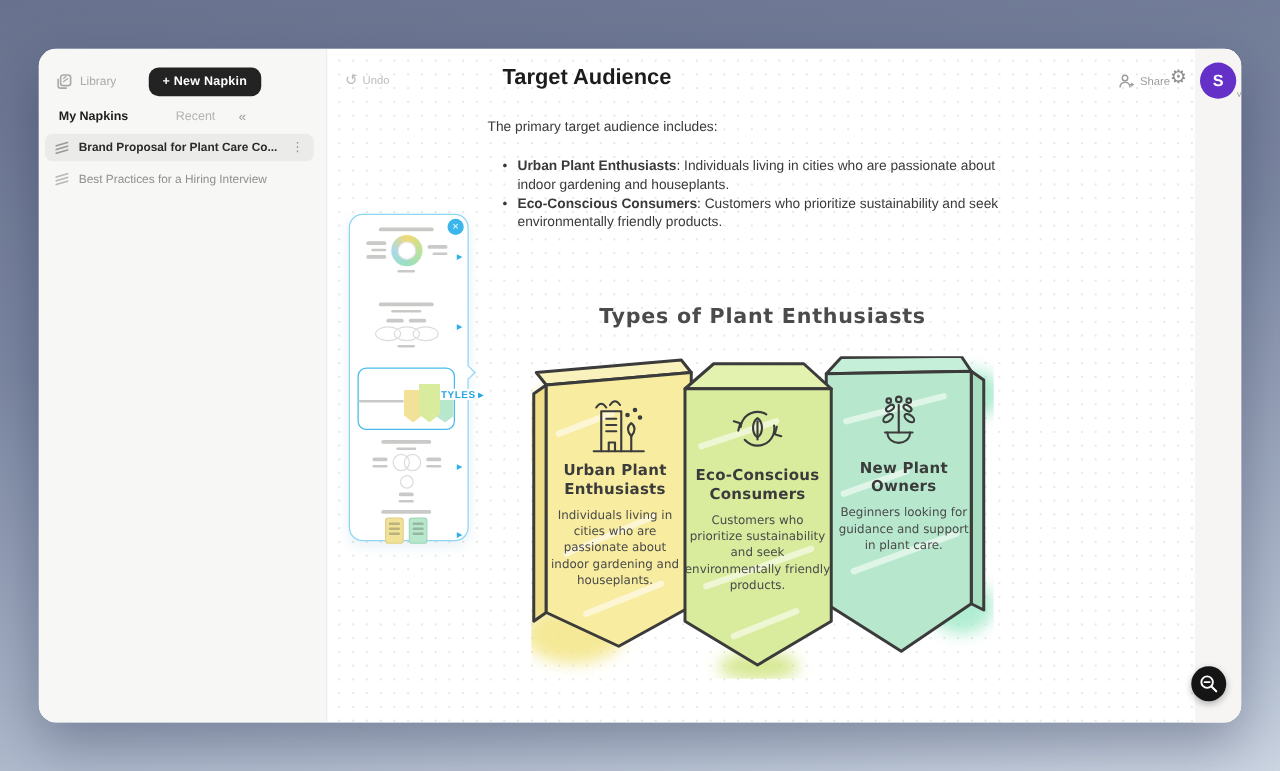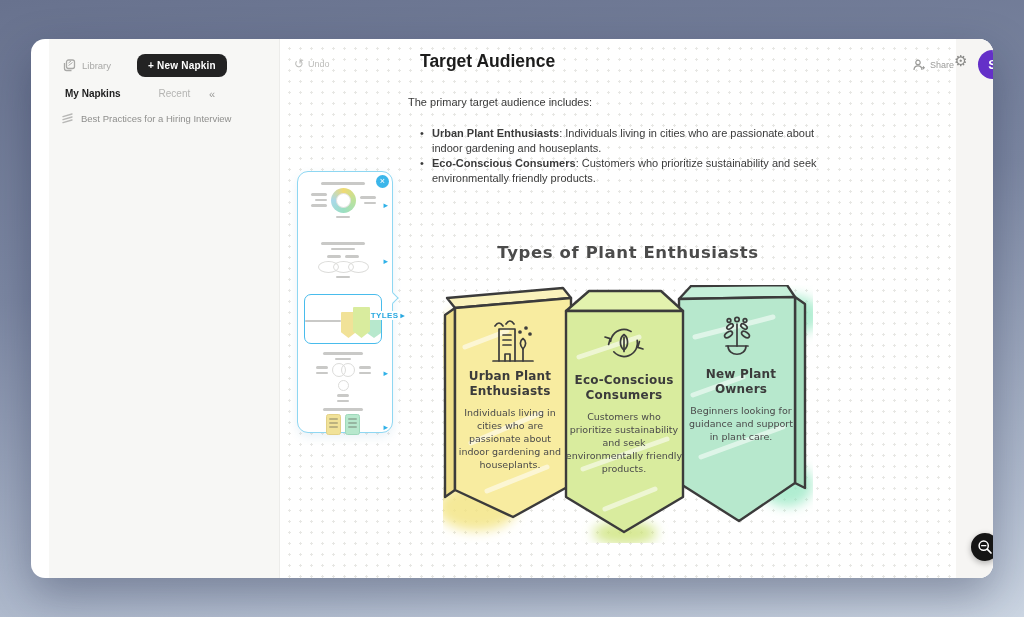--- a/index.html
+++ b/index.html
@@ -6,21 +6,21 @@
   html,body { width:1024px; height:617px; overflow:hidden;
     font-family:"Liberation Sans", sans-serif; }
   body { background:linear-gradient(172deg,#68728e 0%,#7d88a3 40%,#b4bfd1 85%,#ccd6e3 100%); position:relative; }
 
   .window { position:absolute; left:31px; top:39px; width:962px; height:539px;
     background:#fff; border-radius:14px; overflow:hidden;
     box-shadow:0 18px 45px rgba(20,30,60,.35); display:flex; }
 
   
   .sidebar { width:231px; height:100%; background:#f7f7f5; border-right:1px solid #ececea;
-    position:relative; flex:none;margin-left:18px; }
+    position:relative; flex:none; }
   .sb-toprow { position:absolute; left:14px; top:15px; display:flex; align-items:center; gap:26px; }
   .library-btn { display:flex; align-items:center; gap:6px; color:#a9a9a7; font-size:9.5px; cursor:pointer; }
   .new-napkin-btn { background:#232323; color:#fff; border:none; border-radius:8px;
     padding:6px 11px; font-size:10px; font-weight:bold; letter-spacing:.2px; cursor:pointer;
     font-family:"Liberation Sans",sans-serif; }
   .sb-tabs { position:absolute; left:16px; top:49px; width:199px; display:flex; align-items:center; font-size:10px;gap:20px; }
   .tab-mynapkins { color:#1d1d1d; font-weight:bold; }
   .tab-recent { color:#b4b4b2; margin-left:18px; }
   .collapse-ic { position:absolute; right:49px; color:#9a9a98; font-size:11px; }
   .napkin-list { position:absolute; left:5px; right:10px; top:68px; }
@@ -138,20 +138,27 @@
       <button class="new-napkin-btn">+ New Napkin</button>
     </div>
 
     <div class="sb-tabs">
       <span class="tab-mynapkins">My Napkins</span>
       <span class="tab-recent">Recent</span>
       <span class="collapse-ic">«</span>
     </div>
 
     <div class="napkin-list">
+      <div class="napkin-item active">
+        <svg class="icon-svg" width="12" height="11" viewBox="0 0 12 11">
+          <path d="M1,3.6 L10,1 M1,6.6 L10,4 M1,9.6 L10,7" stroke="#9a9a98" stroke-width="1.4" fill="none" stroke-linecap="round"></path>
+        </svg>
+        <span class="lbl">Brand Proposal for Plant Care Co...</span>
+        <span class="kebab">⋮</span>
+      </div>
       <div class="napkin-item">
         <svg class="icon-svg" width="12" height="11" viewBox="0 0 12 11">
           <path d="M1,3.6 L10,1 M1,6.6 L10,4 M1,9.6 L10,7" stroke="#b8b8b6" stroke-width="1.4" fill="none" stroke-linecap="round"></path>
         </svg>
         <span class="lbl">Best Practices for a Hiring Interview</span>
       </div>
     </div>
   </div>
 
   <div class="main">

